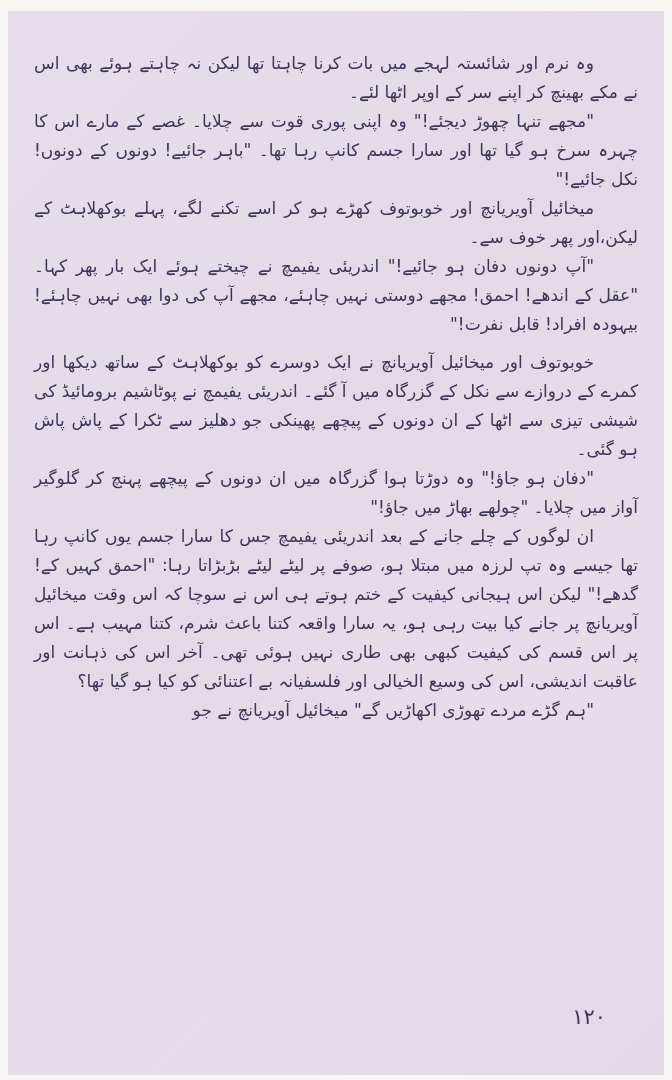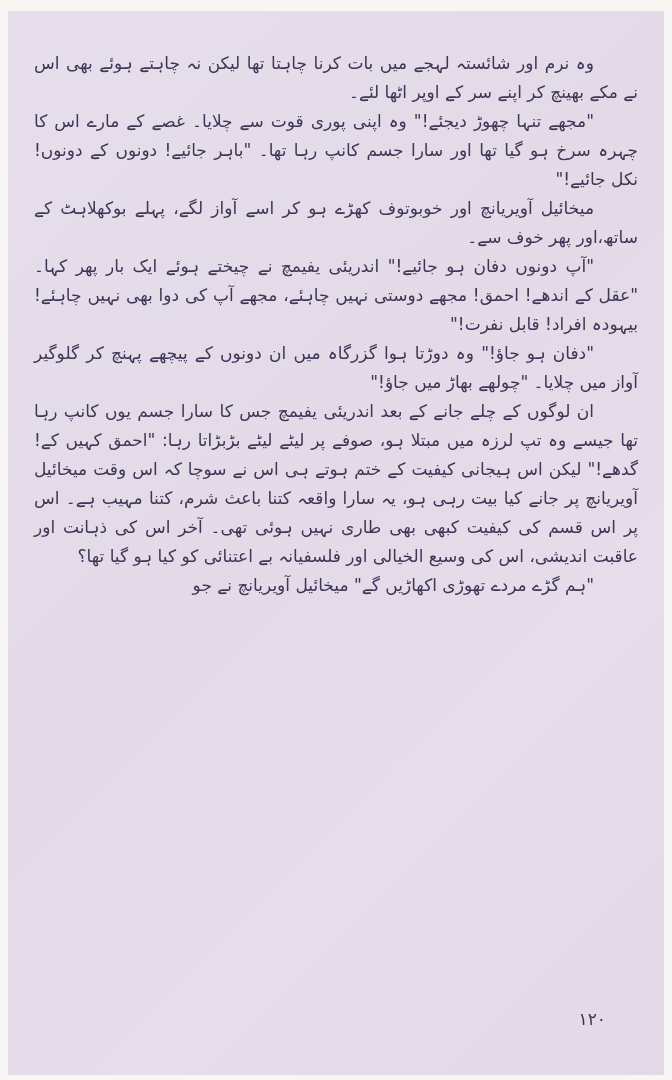--- a/index.html
+++ b/index.html
@@ -40,33 +40,34 @@
   }
   .text-block p.gap-before {
     margin-top: 9px;
   }
   .page-number {
     position: absolute;
     bottom: 46px;
     right: 58px;
     direction: rtl;
     color: #3c3757;
-    font-size: 17px;
+    font-size: 21px;
     letter-spacing: 2px;
   }
 </style>
 </head>
 <body>
 
 <div class="scan">
   <div class="paper">
     <div class="text-block">
       <p>وہ نرم اور شائستہ لہجے میں بات  کرنا چاہتا تھا  لیکن نہ چاہتے  ہوئے  بھی  اس نے مکے  بھینچ  کر  اپنے  سر کے  اوپر اٹھا  لئے۔</p>
       <p>"مجھے تنہا چھوڑ دیجئے!" وہ اپنی پوری  قوت سے  چلایا۔ غصے کے مارے اس کا چہرہ سرخ ہو گیا تھا اور سارا جسم کانپ رہا تھا۔ "باہر جائیے! دونوں کے دونوں! نکل جائیے!"</p>
-      <p>میخائیل آویریانچ اور خوبوتوف کھڑے ہو کر اسے آواز لگے، پہلے بوکھلاہٹ کے ساتھ،اور پھر خوف سے۔</p>
+      <p>میخائیل آویریانچ اور خوبوتوف کھڑے ہو کر اسے تکنے لگے، پہلے بوکھلاہٹ کے لیکن،اور پھر خوف سے۔</p>
       <p>"آپ دونوں دفان ہو جائیے!" اندریئی یفیمچ نے چیختے ہوئے ایک بار پھر کہا۔ "عقل کے اندھے! احمق! مجھے  دوستی  نہیں چاہئے، مجھے آپ  کی  دوا  بھی  نہیں  چاہئے!  بیہودہ  افراد! قابل  نفرت!"</p>
+      <p class="gap-before">خوبوتوف اور میخائیل آویریانچ نے ایک دوسرے کو بوکھلاہٹ کے ساتھ دیکھا اور کمرے کے دروازے سے نکل کے گزرگاہ میں آ گئے۔ اندریئی  یفیمچ نے پوٹاشیم برومائیڈ کی  شیشی تیزی  سے اٹھا کے ان دونوں کے پیچھے پھینکی جو دھلیز سے ٹکرا کے پاش پاش ہو گئی۔</p>
       <p>"دفان ہو جاؤ!" وہ دوڑتا ہوا گزرگاہ میں ان دونوں کے پیچھے پہنچ کر گلوگیر آواز میں چلایا۔ "چولھے بھاڑ میں جاؤ!"</p>
       <p>ان لوگوں کے چلے جانے کے بعد اندریئی یفیمچ جس کا سارا جسم یوں کانپ رہا تھا جیسے وہ تپ لرزہ میں مبتلا ہو، صوفے پر لیٹے لیٹے بڑبڑاتا رہا: "احمق کہیں کے! گدھے!" لیکن اس ہیجانی کیفیت کے ختم ہوتے ہی اس نے سوچا کہ اس وقت میخائیل آویریانچ پر جانے کیا بیت رہی ہو، یہ سارا واقعہ کتنا باعث شرم، کتنا مہیب ہے۔ اس پر اس قسم کی کیفیت کبھی بھی طاری نہیں ہوئی تھی۔ آخر اس کی ذہانت اور عاقبت اندیشی، اس کی وسیع الخیالی اور فلسفیانہ بے اعتنائی کو کیا ہو گیا تھا؟</p>
       <p>"ہم گڑے مردے تھوڑی اکھاڑیں گے" میخائیل آویریانچ نے جو</p>
     </div>
     <div class="page-number">۱۲۰</div>
   </div>
 </div>
 
 </body></html>

